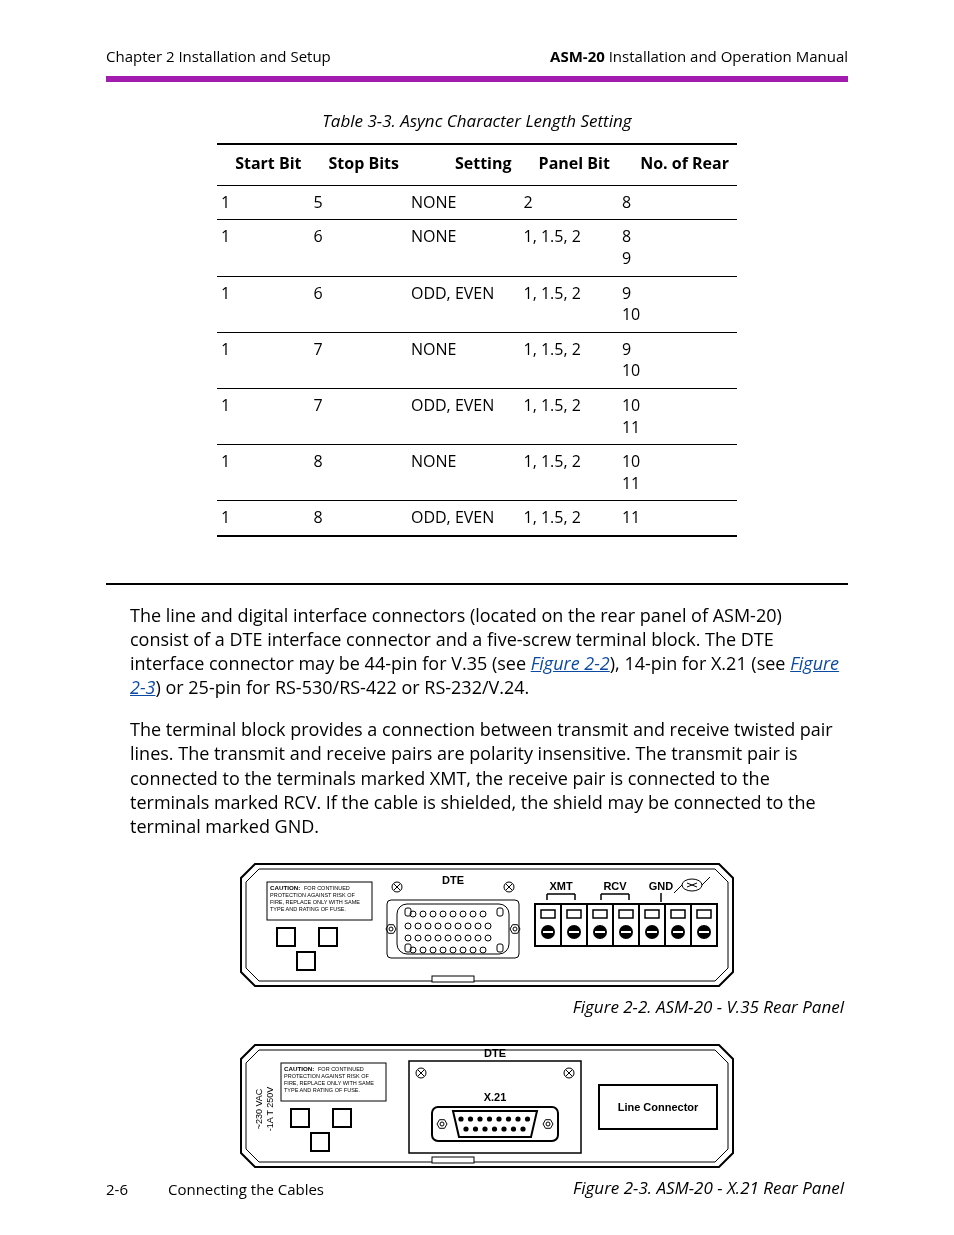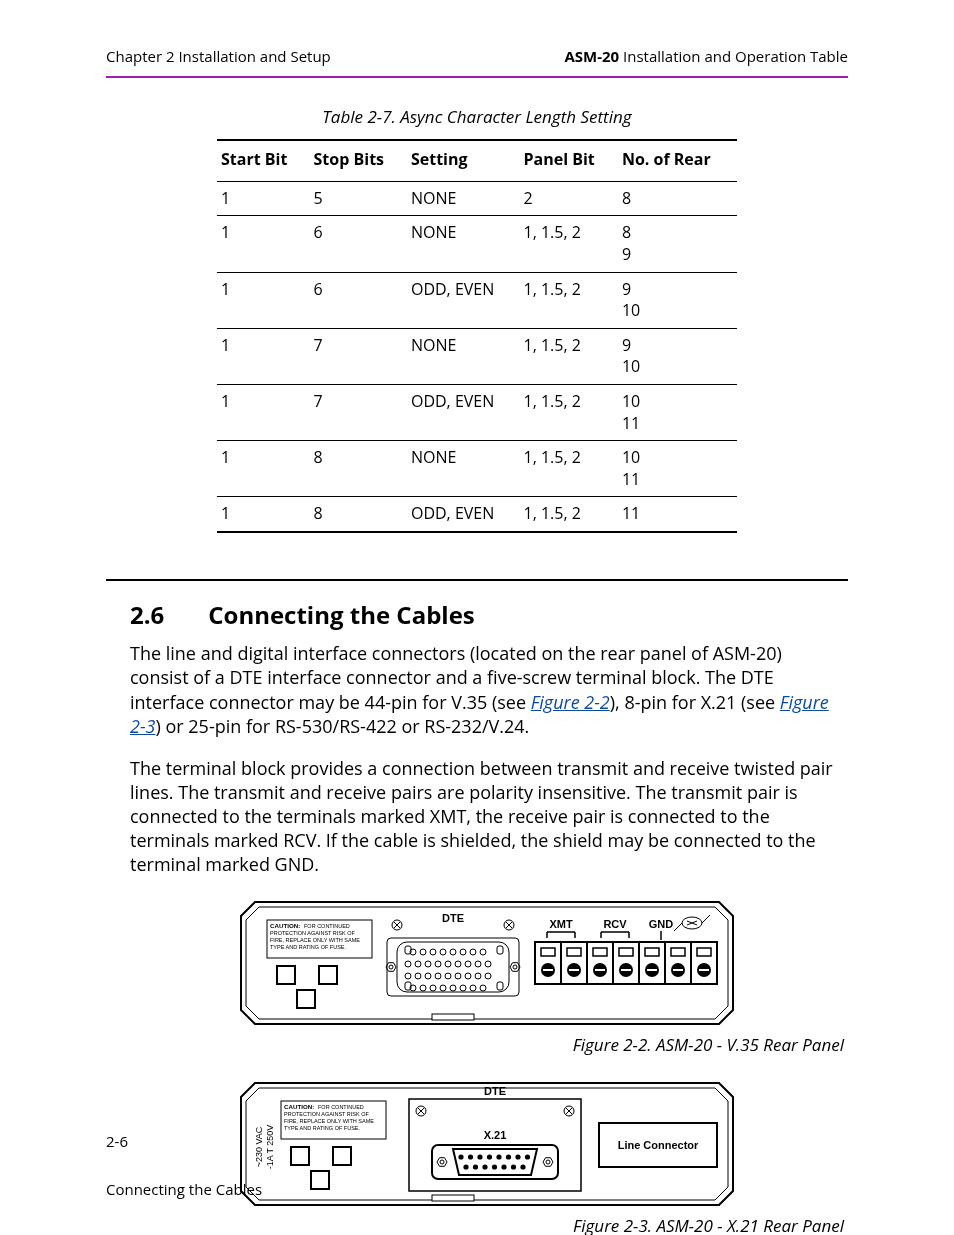--- a/index.html
+++ b/index.html
@@ -26,42 +26,42 @@
     right: var(--margin-lr);
     top: 46px;
     bottom: 36px;
   }
 
   
   .runhead {
     display: flex;
     justify-content: space-between;
     font-size: 15px;
-    border-bottom: 2px solid #a21caf;
+    border-bottom: 6px solid #a21caf;
     padding-bottom: 10px;
   }
   .runhead .rh-left { }
   .runhead .rh-right { }
 
   
   .table-wrap { margin-top: 28px; }
   .table-caption {
     font-style: italic;
     text-align: center;
     font-size: 17px;
     margin-bottom: 10px;
   }
   table.data {
     margin: 0 auto;
     border-collapse: collapse;
     width: 520px;
     font-size: 16px;
   }
   table.data thead th {
-    text-align: left;
+    text-align: right;
     font-weight: 700;
     padding: 8px 8px 10px 4px;
     border-top: 2px solid #000;
     border-bottom: 1px solid #000;
   }
   table.data tbody td {
     padding: 6px 8px 6px 4px;
     vertical-align: top;
     border-bottom: 1px solid #000;
   }
@@ -92,44 +92,43 @@
   .figure { margin: 22px auto 4px auto; text-decoration: underline; }
   .figure svg { display: block; margin: 0 auto; }
   .figcap { font-style: italic; text-align: right; font-size: 17px; margin: 6px 0 14px 0; }
 
   
   .runfoot {
     position: absolute;
     left: 0; right: 0; bottom: 0;
     display: flex;
     align-items: baseline;
-    gap: 28px;
+    gap: 40px;
     font-size: 15px;
-    flex-direction: column;
   }
   .runfoot .pg { }
   .runfoot .ftitle { }
 
   
   svg text { font-family: Arial, sans-serif; }
 </style>
 </head>
 <body>
 
 <div class="page">
 
   <div class="runhead">
     <div class="rh-left">Chapter 2  Installation and Setup</div>
     <div class="rh-right">
-      <b>ASM-20</b><span> Installation and Operation Table</span>
+      <b>ASM-20</b><span> Installation and Operation Manual</span>
     </div>
   </div>
 
   <div class="table-wrap">
-    <div class="table-caption">Table 2-7.  Async Character Length Setting</div>
+    <div class="table-caption">Table 3-3.  Async Character Length Setting</div>
     <table class="data">
       <thead>
         <tr>
           <th>Start Bit</th>
           <th>Stop Bits</th>
           <th>Setting</th>
           <th>Panel Bit</th>
           <th>No. of Rear</th>
         </tr>
       </thead>
@@ -201,27 +200,23 @@
             <td class="multiline">
               <span>11</span>
             </td>
           </tr>
         </tbody>
     </table>
   </div>
 
   <hr class="section-rule">
   <div class="body">
-    <h2 class="section">
-      <span class="num">2.6</span>
-      <span>Connecting the Cables</span>
-    </h2>
 
     <p>
-      <span>The line and digital interface connectors (located on the rear panel of ASM-20) consist of a DTE interface connector and a five-screw terminal block. The DTE interface connector may be 44-pin for V.35 (see </span><a class="xref">Figure 2-2</a><span>), 8-pin for X.21 (see </span><a class="xref">Figure 2-3</a><span>) or 25-pin for RS-530/RS-422 or RS-232/V.24.</span>
+      <span>The line and digital interface connectors (located on the rear panel of ASM-20) consist of a DTE interface connector and a five-screw terminal block. The DTE interface connector may be 44-pin for V.35 (see </span><a class="xref">Figure 2-2</a><span>), 14-pin for X.21 (see </span><a class="xref">Figure 2-3</a><span>) or 25-pin for RS-530/RS-422 or RS-232/V.24.</span>
     </p>
 
     <p>The terminal block provides a connection between transmit and receive twisted pair lines. The transmit and receive pairs are polarity insensitive. The transmit pair is connected to the terminals marked XMT, the receive pair is connected to the terminals marked RCV. If the cable is shielded, the shield may be connected to the terminal marked GND.</p>
 
     <div class="figure">
       <svg width="500" height="130" viewBox="0 0 500 130">
 
         <polygon points="18,4 482,4 496,18 496,112 482,126 18,126 4,112 4,18" fill="#fff" stroke="#000" stroke-width="2"></polygon>
         <polygon points="22,9 478,9 491,22 491,108 478,121 22,121 9,108 9,22" fill="none" stroke="#000" stroke-width="1"></polygon>
 

